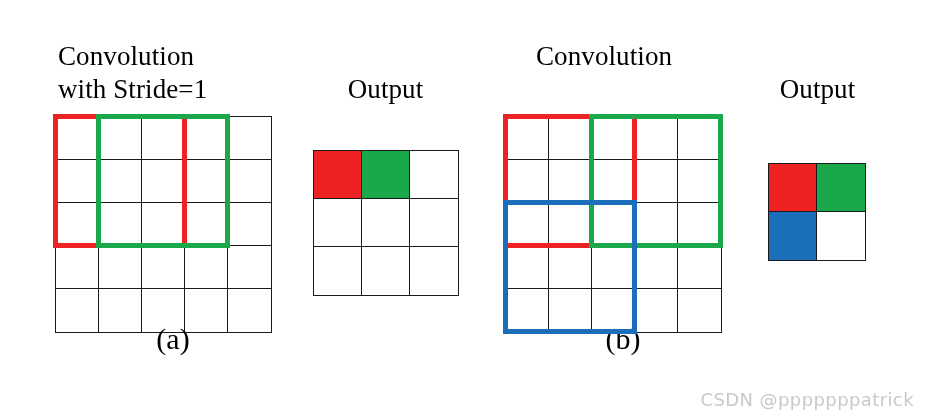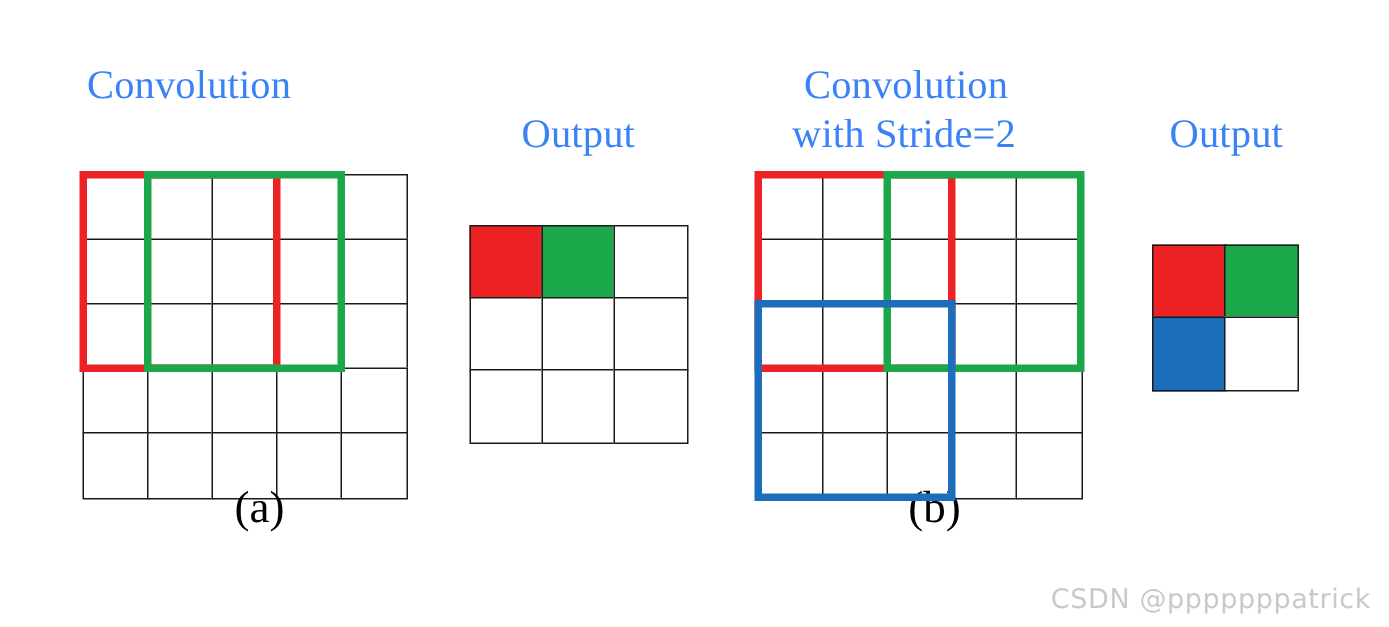--- a/index.html
+++ b/index.html
@@ -21,21 +21,21 @@
     left: 0; top: 0;
     width: 926px;
     height: 418px;
   }
 
   
   .heading {
     position: absolute;
     font-size: 27px;
     line-height: 33px;
-    color: #3b82f6;
+    color: #000000;
     white-space: pre;
     text-align: left;
     letter-spacing: 0.1px;
   }
   .heading-center {
     text-align: center;
   }
 
   .panel-label {
     position: absolute;
@@ -87,20 +87,21 @@
     letter-spacing: 0.4px;
     white-space: nowrap;
   }
 </style>
 </head>
 <body>
 
 <div class="stage">
 
   <div class="heading" style="left:58px; top:40px; width:220px;">Convolution</div>
+  <div class="heading" style="left:58px; top:73px; width:220px;">with Stride=1</div>
 
   <div class="heading heading-center" style="left:313px; top:73px; width:145px;">Output</div>
 
   <div class="gridwrap" id="grid-a-input" style="left: 0px; top: 0px;">
       <div class="cell filled-white" style="left: 55px; top: 116px; width: 44.6px; height: 44.6px;"></div>
       <div class="cell filled-white" style="left: 98px; top: 116px; width: 44.6px; height: 44.6px;"></div>
       <div class="cell filled-white" style="left: 141px; top: 116px; width: 44.6px; height: 44.6px;"></div>
       <div class="cell filled-white" style="left: 184px; top: 116px; width: 44.6px; height: 44.6px;"></div>
       <div class="cell filled-white" style="left: 227px; top: 116px; width: 44.6px; height: 44.6px;"></div>
       <div class="cell filled-white" style="left: 55px; top: 159px; width: 44.6px; height: 44.6px;"></div>
@@ -138,21 +139,20 @@
       <div class="cell filled-white" style="left: 361px; top: 198px; width: 49.6px; height: 49.6px;"></div>
       <div class="cell filled-white" style="left: 409px; top: 198px; width: 49.6px; height: 49.6px;"></div>
       <div class="cell filled-white" style="left: 313px; top: 246px; width: 49.6px; height: 49.6px;"></div>
       <div class="cell filled-white" style="left: 361px; top: 246px; width: 49.6px; height: 49.6px;"></div>
       <div class="cell filled-white" style="left: 409px; top: 246px; width: 49.6px; height: 49.6px;"></div>
     </div>
 
   <div class="panel-label" style="left:118px; top:322px; width:110px;">(a)</div>
 
   <div class="heading" style="left:536px; top:40px; width:220px;">Convolution</div>
-  <div class="heading" style="left:528px; top:73px; width:230px;">with Stride=2</div>
 
   <div class="heading heading-center" style="left:745px; top:73px; width:145px;">Output</div>
 
   <div class="gridwrap" id="grid-b-input" style="left: 0px; top: 0px;">
       <div class="cell filled-white" style="left: 505px; top: 116px; width: 44.6px; height: 44.6px;"></div>
       <div class="cell filled-white" style="left: 548px; top: 116px; width: 44.6px; height: 44.6px;"></div>
       <div class="cell filled-white" style="left: 591px; top: 116px; width: 44.6px; height: 44.6px;"></div>
       <div class="cell filled-white" style="left: 634px; top: 116px; width: 44.6px; height: 44.6px;"></div>
       <div class="cell filled-white" style="left: 677px; top: 116px; width: 44.6px; height: 44.6px;"></div>
       <div class="cell filled-white" style="left: 505px; top: 159px; width: 44.6px; height: 44.6px;"></div>

